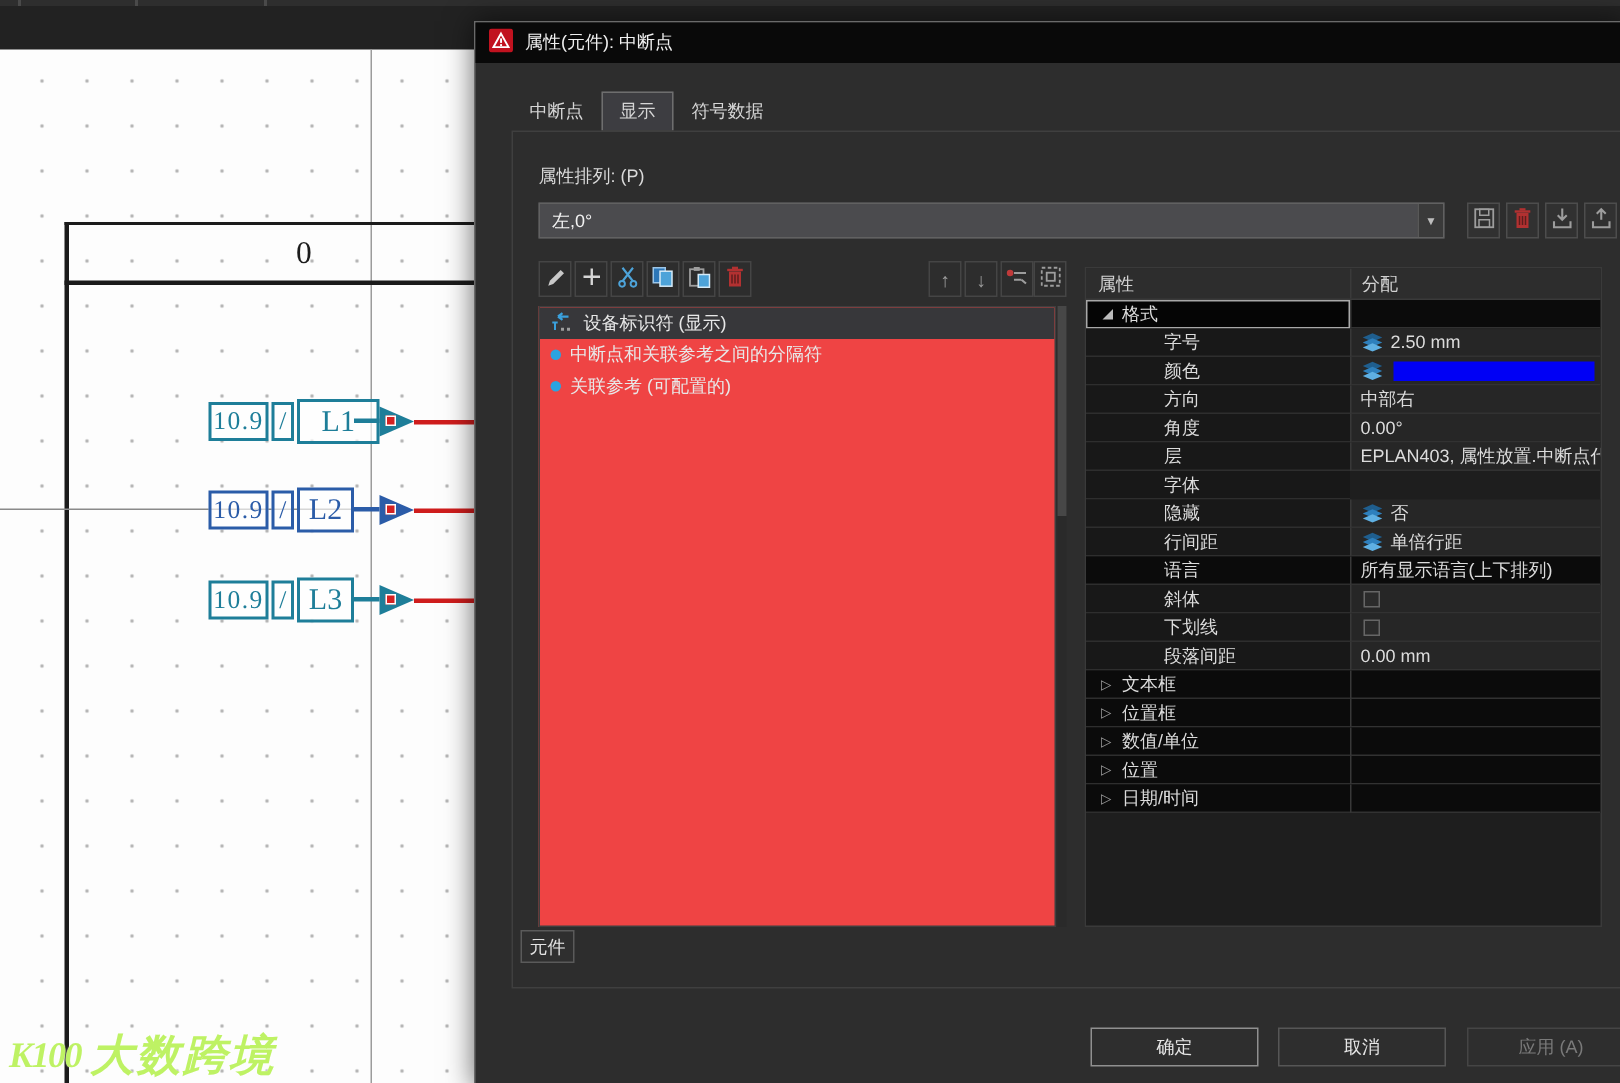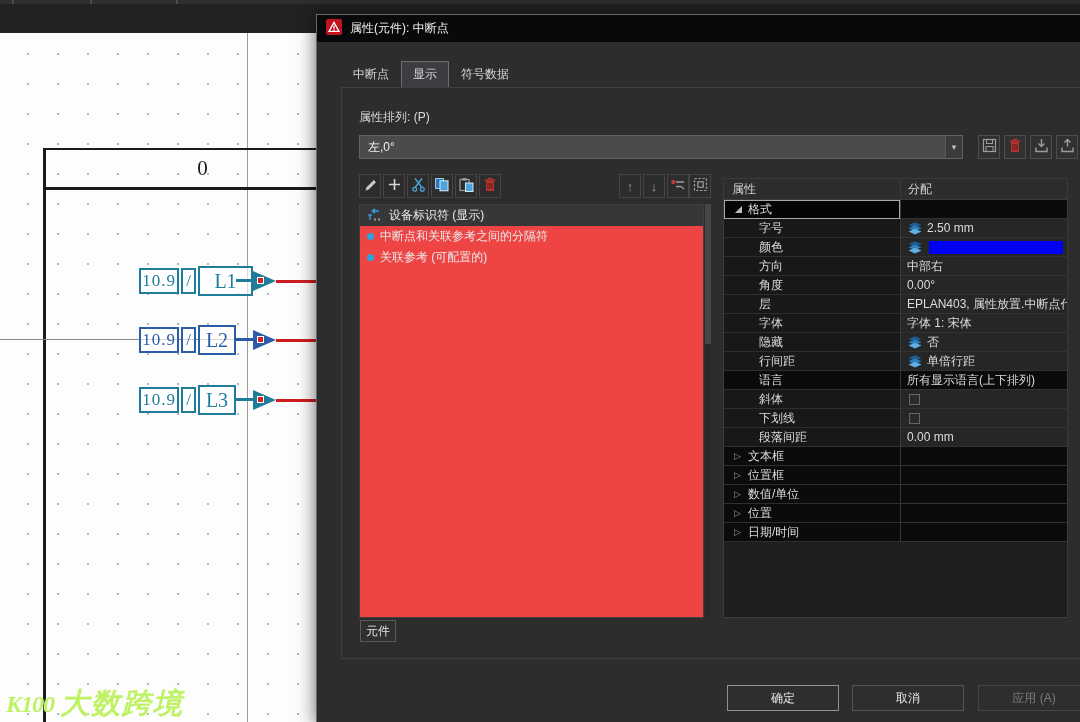--- a/index.html
+++ b/index.html
@@ -60,25 +60,25 @@
   .thead .h2 { flex:1; padding-left:7px; line-height:21px; border-left:1px solid #3a3a3a; }
   .trow { height:19px; display:flex; }
   .trow .c1 { width:176px; display:flex; align-items:center; background:#181818;
               border-bottom:1px solid #2e2e2e; white-space:nowrap; overflow:hidden; }
   .trow .c2 { flex:1; display:flex; align-items:center; background:#262626; border-left:1px solid #383838;
               border-bottom:1px solid #323232; padding-left:6px; white-space:nowrap; overflow:hidden; }
   .trow.dark .c1, .trow.dark .c2 { background:#0b0b0b; }
   .trow.selrow .c1 { border:1px solid #a8a8a8; background:#050505; }
   .tri-exp { width:0; height:0; border-left:7px solid transparent; border-bottom:7px solid #bdbdbd; margin:0 6px 0 10px; }
   .tri-col { color:#9a9a9a; font-size:9px; margin:0 7px 0 10px; }
-  .lbl-child { padding-left:35px; }
+  .lbl-child { padding-left:52px; }
   .cbx { width:11px; height:11px; border:1px solid #666; background:#2b2b2b; margin-left:2px; }
   .swatch { height:13px; flex:1; margin:0 4px 0 2px; background:#0000f5; }
   .flagicon { flex:none; margin-right:4px; display:inline-flex; }
-  #el-tab { left:43px; top:605px; width:36px; height:22px; border:1px solid #5a5a5a; background:#2f2f2f;
+  #el-tab { left:30px; top:605px; width:36px; height:22px; border:1px solid #5a5a5a; background:#2f2f2f;
             display:flex; align-items:center; justify-content:center; color:#e3e3e3; }
   .foot-btn { position:absolute; top:670px; width:112px; height:26px; background:#2e2e2e;
               display:flex; align-items:center; justify-content:center; color:#e6e6e6; }
   #btn-ok { left:410px; border:1px solid #909090; }
   #btn-cancel { left:535px; border:1px solid #565656; }
   #btn-apply { left:661px; border:1px solid #454545; color:#7a7a7a; }
 </style>
 </head>
 <body>
 
@@ -332,23 +332,20 @@
               <span class="lbl-child">层</span>
             </div>
             <div class="c2">
               <span>EPLAN403, 属性放置.中断点代号</span>
             </div>
           </div>
           <div class="trow">
             <div class="c1">
               <span class="lbl-child">字体</span>
             </div>
-            <div class="c2">
-              <span>字体 1: 宋体</span>
-            </div>
           </div>
           <div class="trow">
             <div class="c1">
               <span class="lbl-child">隐藏</span>
             </div>
             <div class="c2">
               <span class="flagicon">
                 <svg width="16" height="14" viewBox="0 0 16 14">
                   <polygon points="1.5,4 8,1.2 14.5,4 8,6.8" fill="#1f5e8e"></polygon>
                   <polygon points="1.5,7.3 8,4.5 14.5,7.3 8,10.1" fill="#2e80bd"></polygon>

